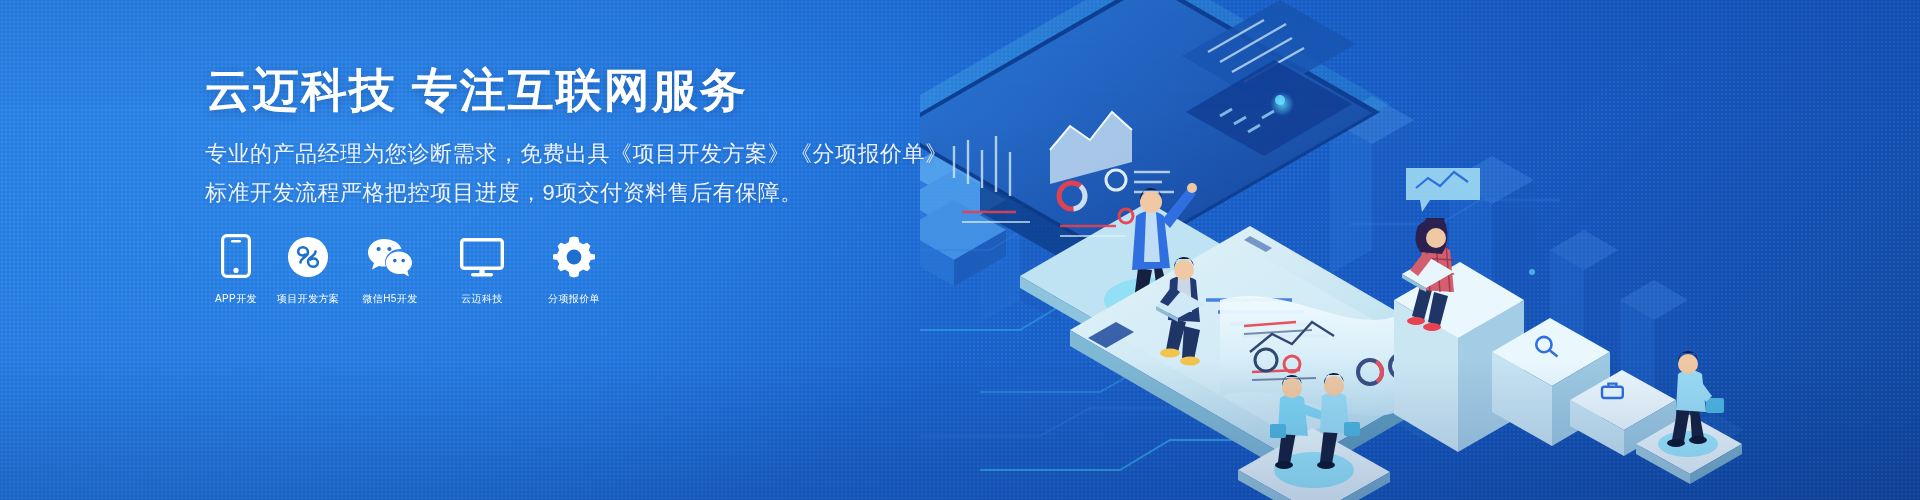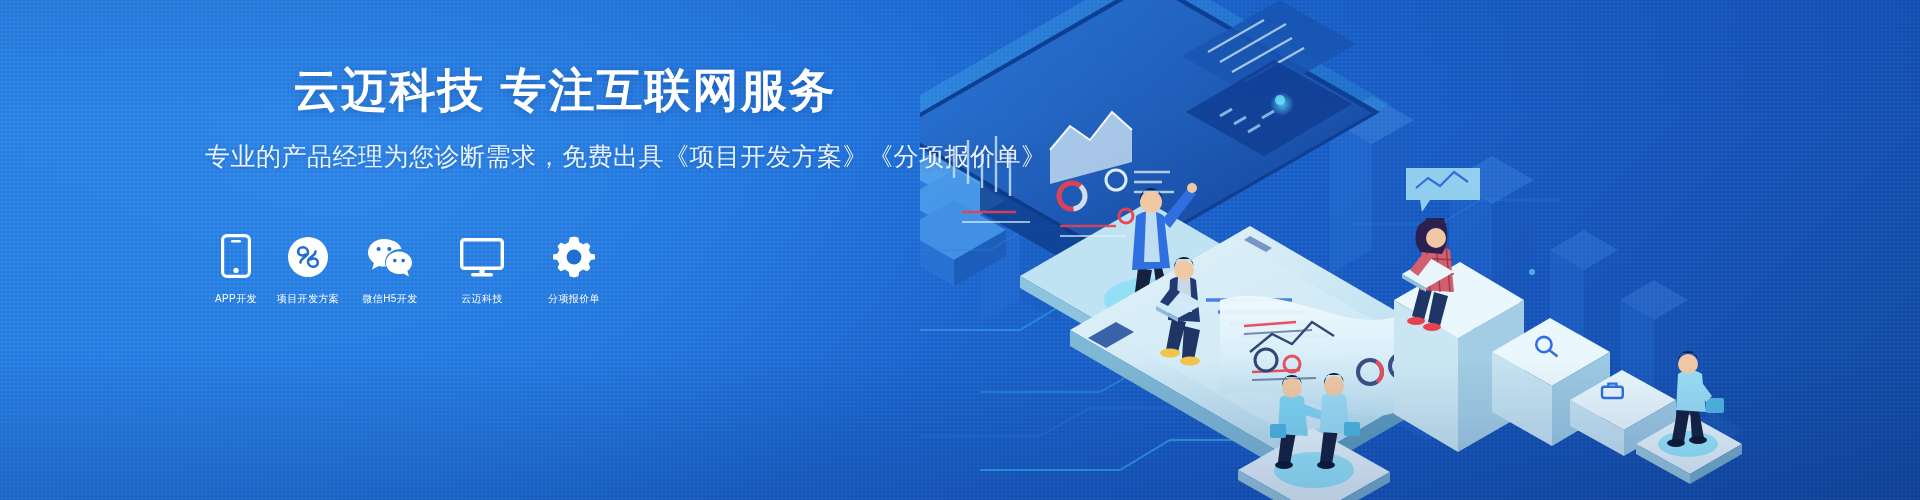--- a/index.html
+++ b/index.html
@@ -7,21 +7,20 @@
   body{
     width:1920px;height:500px;overflow:hidden;
     font-family:"Liberation Sans","DejaVu Sans",sans-serif;
     background:#1565c8;
   }
   .banner{
     position:relative;width:1920px;height:500px;overflow:hidden;
     background:
       radial-gradient(ellipse 1100px 700px at 18% 30%, #2d86e8 0%, rgba(45,134,232,0) 62%),
       linear-gradient(135deg,#2a81e4 0%,#1e6fd9 38%,#1657bf 72%,#11489f 100%);
-    text-align: center;
   }
   
   .dots{
     position:absolute;inset:0;
     background-image:
       radial-gradient(rgba(255,255,255,.055) 1px, transparent 1.2px),
       radial-gradient(rgba(0,30,90,.05) 1px, transparent 1.2px);
     background-size:4px 4px,4px 4px;
     background-position:0 0,2px 2px;
     pointer-events:none;
@@ -34,21 +33,21 @@
 
   
   .copy{position:absolute;left:205px;top:62px;width:720px;}
   .headline{
     font-size:46px;font-weight:bold;color:#ffffff;letter-spacing:2px;
     line-height:1.25;margin:0 0 14px 0;white-space:nowrap;
     text-shadow:0 2px 10px rgba(0,40,110,.30);
   }
   .sub{margin:0;}
   .sub-line{
-    font-size:25px;color:#eaf3ff;line-height:1.80;white-space:nowrap;
+    font-size:22px;color:#eaf3ff;line-height:1.80;white-space:nowrap;
     letter-spacing:.5px;text-shadow:0 1px 4px rgba(0,35,100,.25);
   }
 
   
   .services{
     position:absolute;left:200px;top:232px;display:flex;align-items:flex-end;
   }
   .service{
     width:72px;display:flex;flex-direction:column;align-items:center;
     margin-right:0px;
@@ -453,20 +452,21 @@
       <circle cx="612" cy="272" r="3" fill="#6fe4ff" opacity=".6"></circle>
     </svg>
   </div>
 
   <div class="vignette"></div>
 
   <div class="copy">
     <h1 class="headline">云迈科技 专注互联网服务</h1>
     <div class="sub">
       <div class="sub-line">专业的产品经理为您诊断需求，免费出具《项目开发方案》《分项报价单》</div>
+      <div class="sub-line">标准开发流程严格把控项目进度，9项交付资料售后有保障。</div>
     </div>
   </div>
 
   <div class="services">
 
     <div class="service">
       <span class="glyph">
         <svg width="30" height="44" viewBox="0 0 30 44">
           <rect x="1.6" y="1.6" width="26.8" height="40.8" rx="4.4" fill="none" stroke="#fff" stroke-width="3.2"></rect>
           <rect x="10" y="6" width="10" height="2.6" rx="1.3" fill="#fff"></rect>

